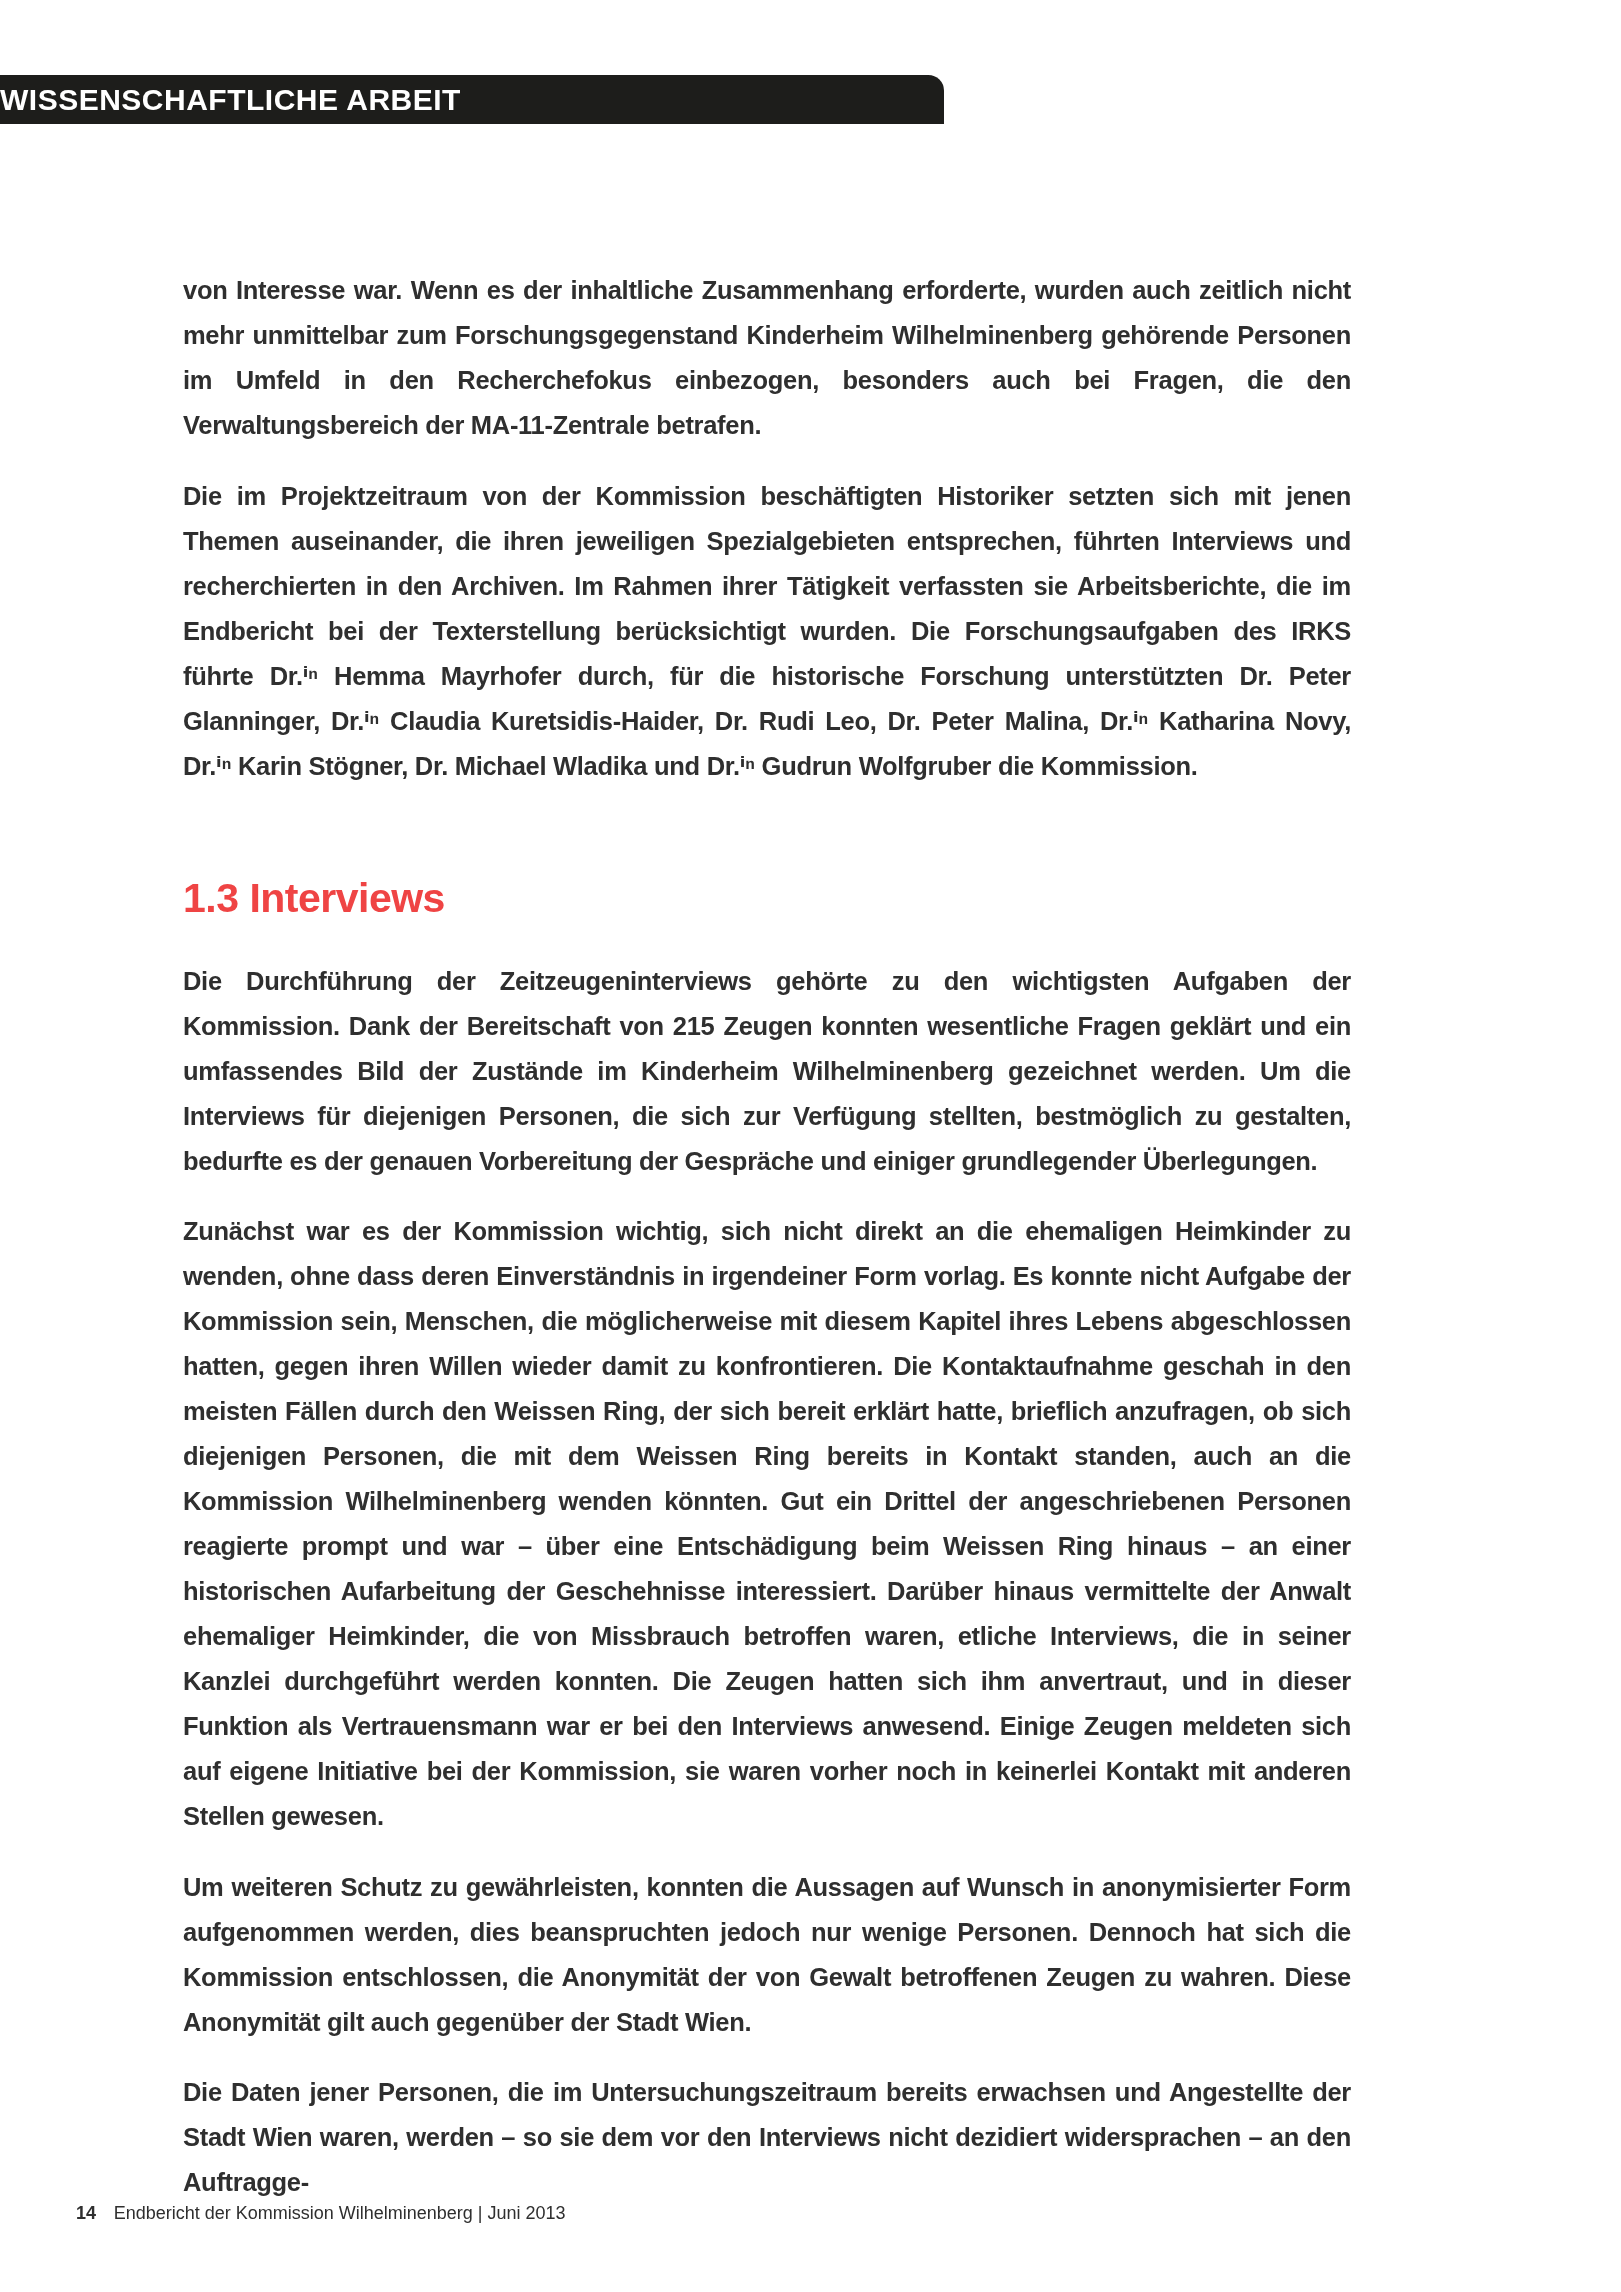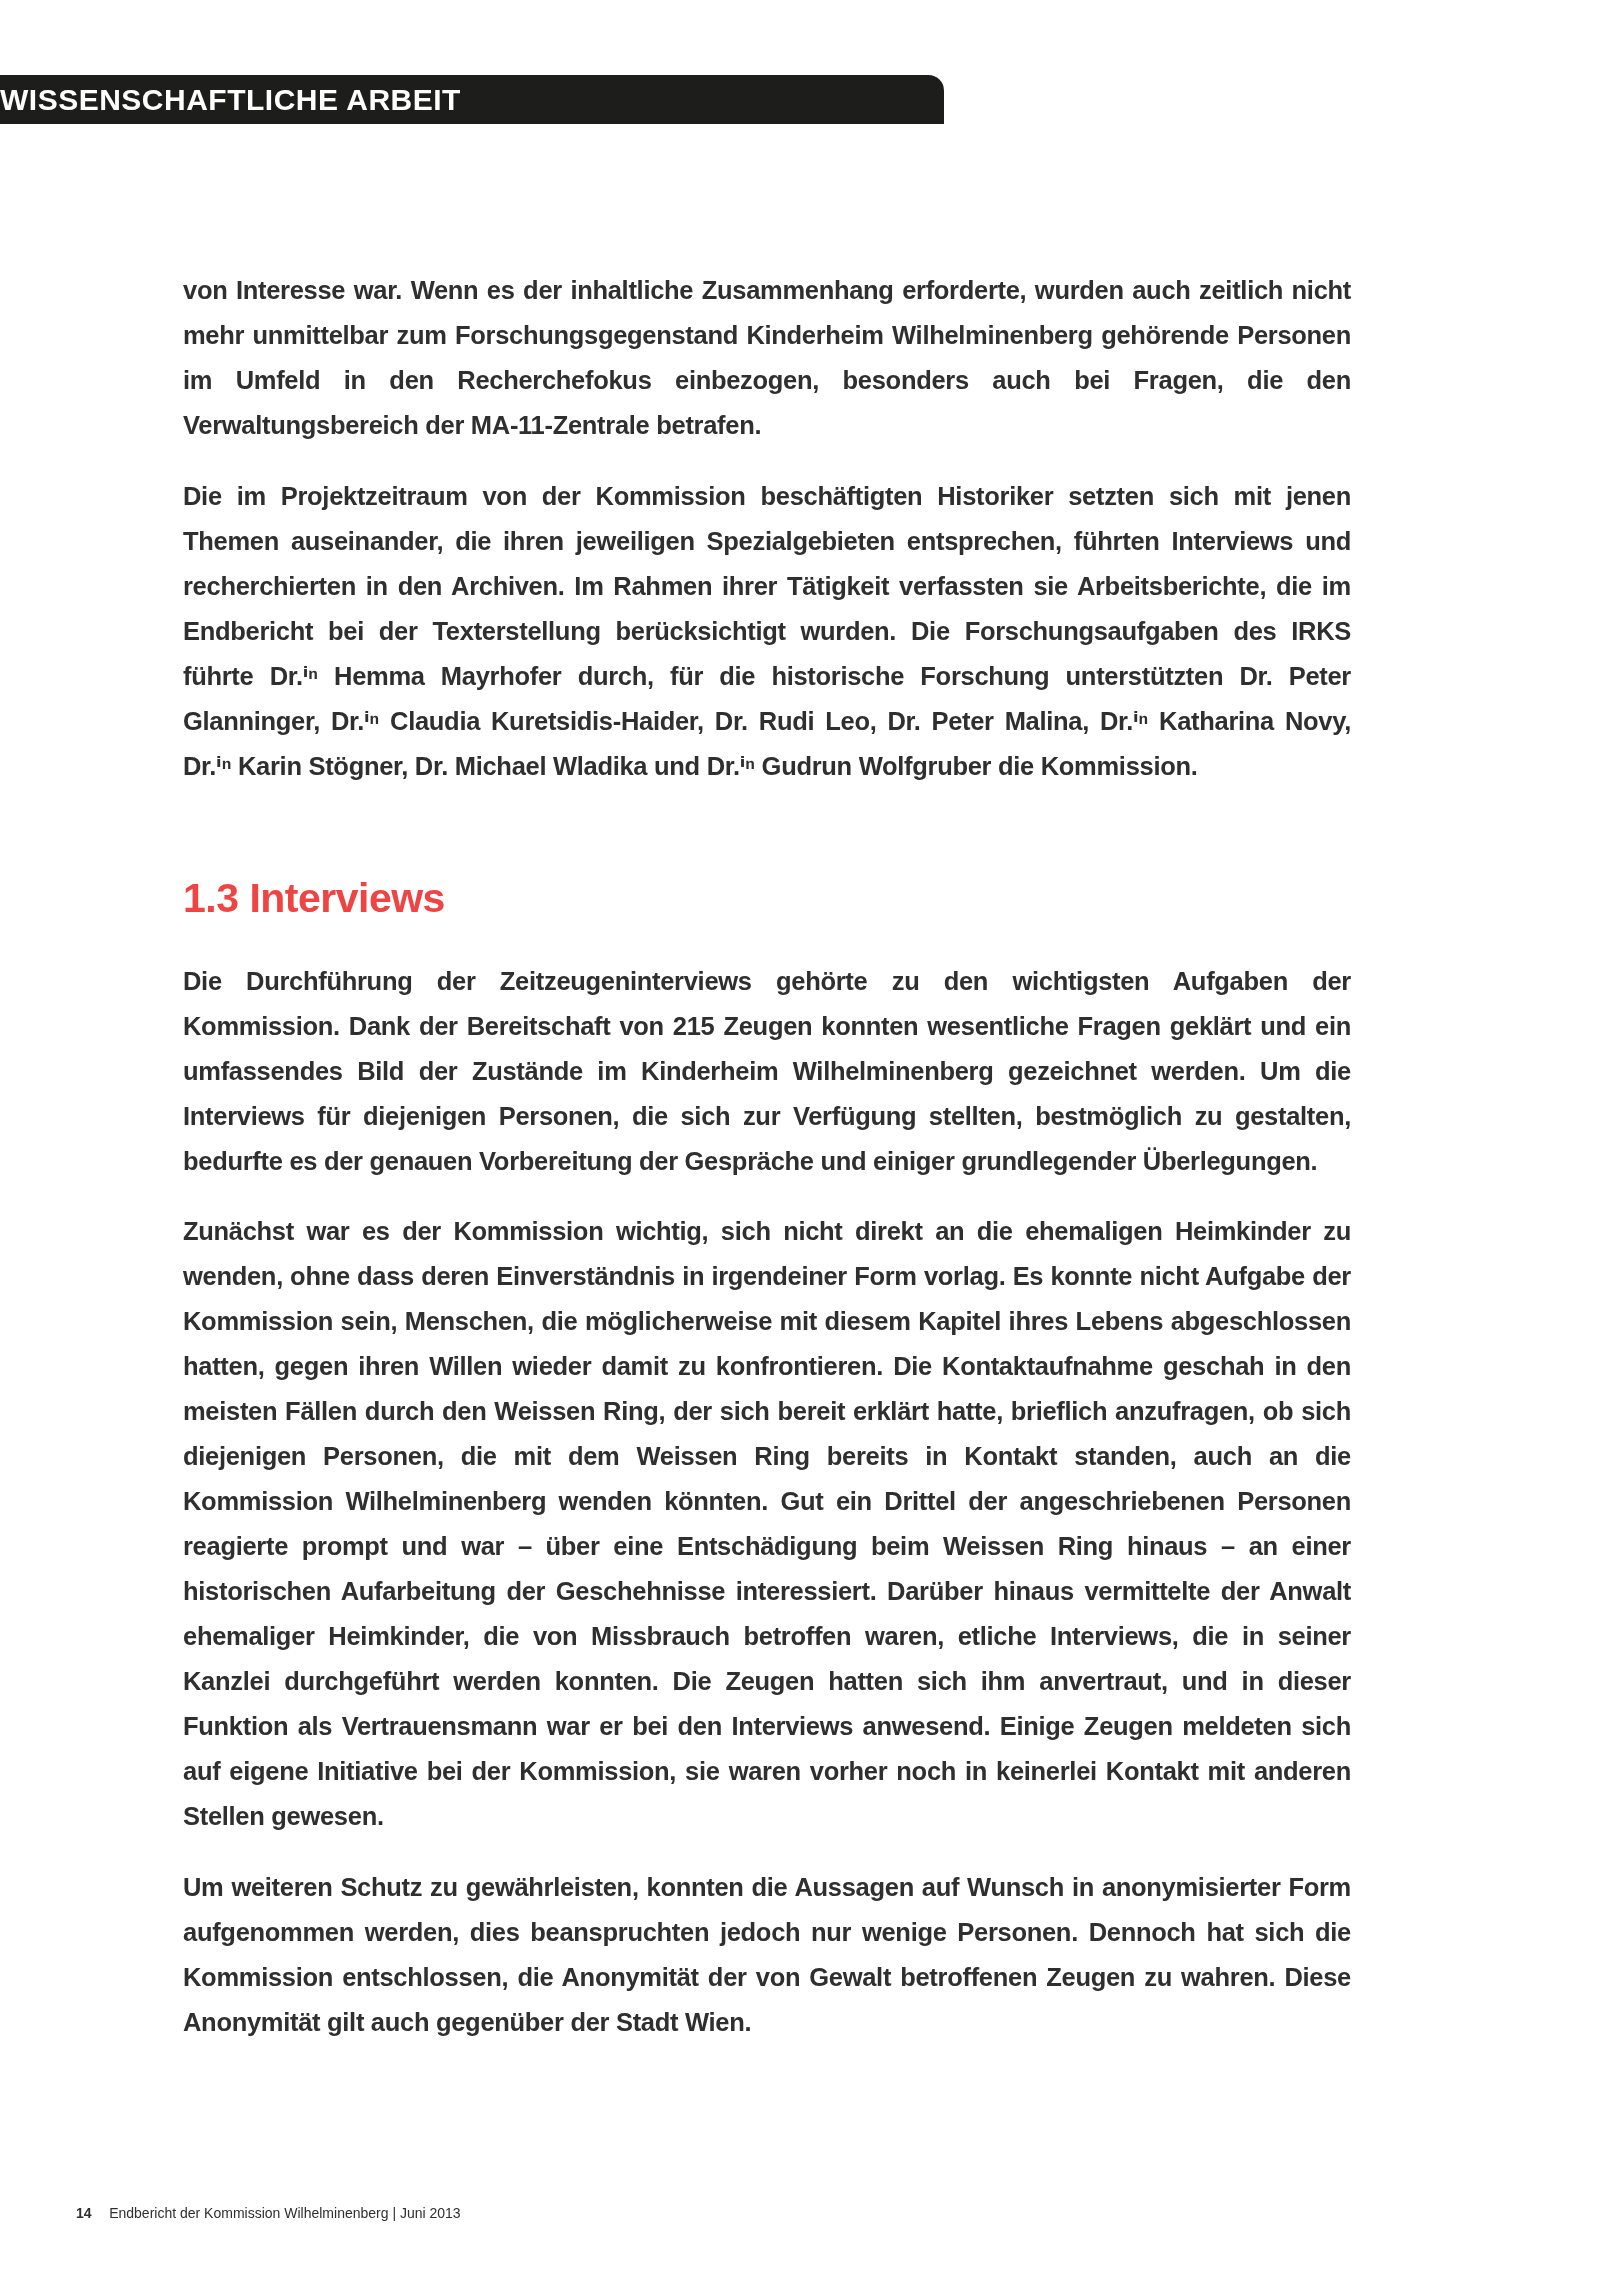--- a/index.html
+++ b/index.html
@@ -63,21 +63,21 @@
     color: #ef4444;
   }
   
   .footer {
     position: absolute;
     left: 76px;
     top: 2201px;
     display: flex;
     align-items: center;
     gap: 17.6px;
-    font-size: 14px;
+    font-size: 18px;
     line-height: 25.5px;
     color: #2f2f2f;
     white-space: nowrap;
   }
   .footer .page-number {
     font-weight: bold;
   }
 </style>
 </head>
 <body>
@@ -95,20 +95,21 @@
     <p class="para">Die im Projektzeitraum von der Kommission beschäftigten Historiker setzten sich mit jenen Themen auseinander, die ihren jeweiligen Spezialgebieten entsprechen, führten Interviews und recherchierten in den Archiven. Im Rahmen ihrer Tätigkeit verfassten sie Arbeitsberichte, die im Endbericht bei der Texterstellung berücksichtigt wurden. Die Forschungsaufgaben des IRKS führte Dr.ⁱⁿ Hemma Mayrhofer durch, für die historische Forschung unterstützten Dr. Peter Glanninger, Dr.ⁱⁿ Claudia Kuretsidis-Haider, Dr. Rudi Leo, Dr. Peter Malina, Dr.ⁱⁿ Katharina Novy, Dr.ⁱⁿ Karin Stögner, Dr. Michael Wladika und Dr.ⁱⁿ Gudrun Wolfgruber die Kommission.</p>
 
     <h2 class="section-heading">1.3 Interviews</h2>
 
     <p class="para">Die Durchführung der Zeitzeugeninterviews gehörte zu den wichtigsten Aufgaben der Kommission. Dank der Bereitschaft von 215 Zeugen konnten wesentliche Fragen geklärt und ein umfassendes Bild der Zustände im Kinderheim Wilhelminenberg gezeichnet werden. Um die Interviews für diejenigen Personen, die sich zur Verfügung stellten, bestmöglich zu gestalten, bedurfte es der genauen Vorbereitung der Gespräche und einiger grundlegender Überlegungen.</p>
 
     <p class="para">Zunächst war es der Kommission wichtig, sich nicht direkt an die ehemaligen Heimkinder zu wenden, ohne dass deren Einverständnis in irgendeiner Form vorlag. Es konnte nicht Aufgabe der Kommission sein, Menschen, die möglicherweise mit diesem Kapitel ihres Lebens abgeschlossen hatten, gegen ihren Willen wieder damit zu konfrontieren. Die Kontaktaufnahme geschah in den meisten Fällen durch den Weissen Ring, der sich bereit erklärt hatte, brieflich anzufragen, ob sich diejenigen Personen, die mit dem Weissen Ring bereits in Kontakt standen, auch an die Kommission Wilhelminenberg wenden könnten. Gut ein Drittel der angeschriebenen Personen reagierte prompt und war – über eine Entschädigung beim Weissen Ring hinaus – an einer historischen Aufarbeitung der Geschehnisse interessiert. Darüber hinaus vermittelte der Anwalt ehemaliger Heimkinder, die von Missbrauch betroffen waren, etliche Interviews, die in seiner Kanzlei durchgeführt werden konnten. Die Zeugen hatten sich ihm anvertraut, und in dieser Funktion als Vertrauensmann war er bei den Interviews anwesend. Einige Zeugen meldeten sich auf eigene Initiative bei der Kommission, sie waren vorher noch in keinerlei Kontakt mit anderen Stellen gewesen.</p>
 
     <p class="para">Um weiteren Schutz zu gewährleisten, konnten die Aussagen auf Wunsch in anonymisierter Form aufgenommen werden, dies beanspruchten jedoch nur wenige Personen. Dennoch hat sich die Kommission entschlossen, die Anonymität der von Gewalt betroffenen Zeugen zu wahren. Diese Anonymität gilt auch gegenüber der Stadt Wien.</p>
 
+    <p class="para">Die Daten jener Personen, die im Untersuchungszeitraum bereits erwachsen und Angestellte der Stadt Wien waren, werden – so sie dem vor den Interviews nicht dezidiert widersprachen – an den Auftragge-</p>
 
   </div>
 
   <div class="footer">
     <span class="page-number">14</span>
     <span class="footer-text">Endbericht der Kommission Wilhelminenberg | Juni 2013</span>
   </div>
 
 </div>
 

